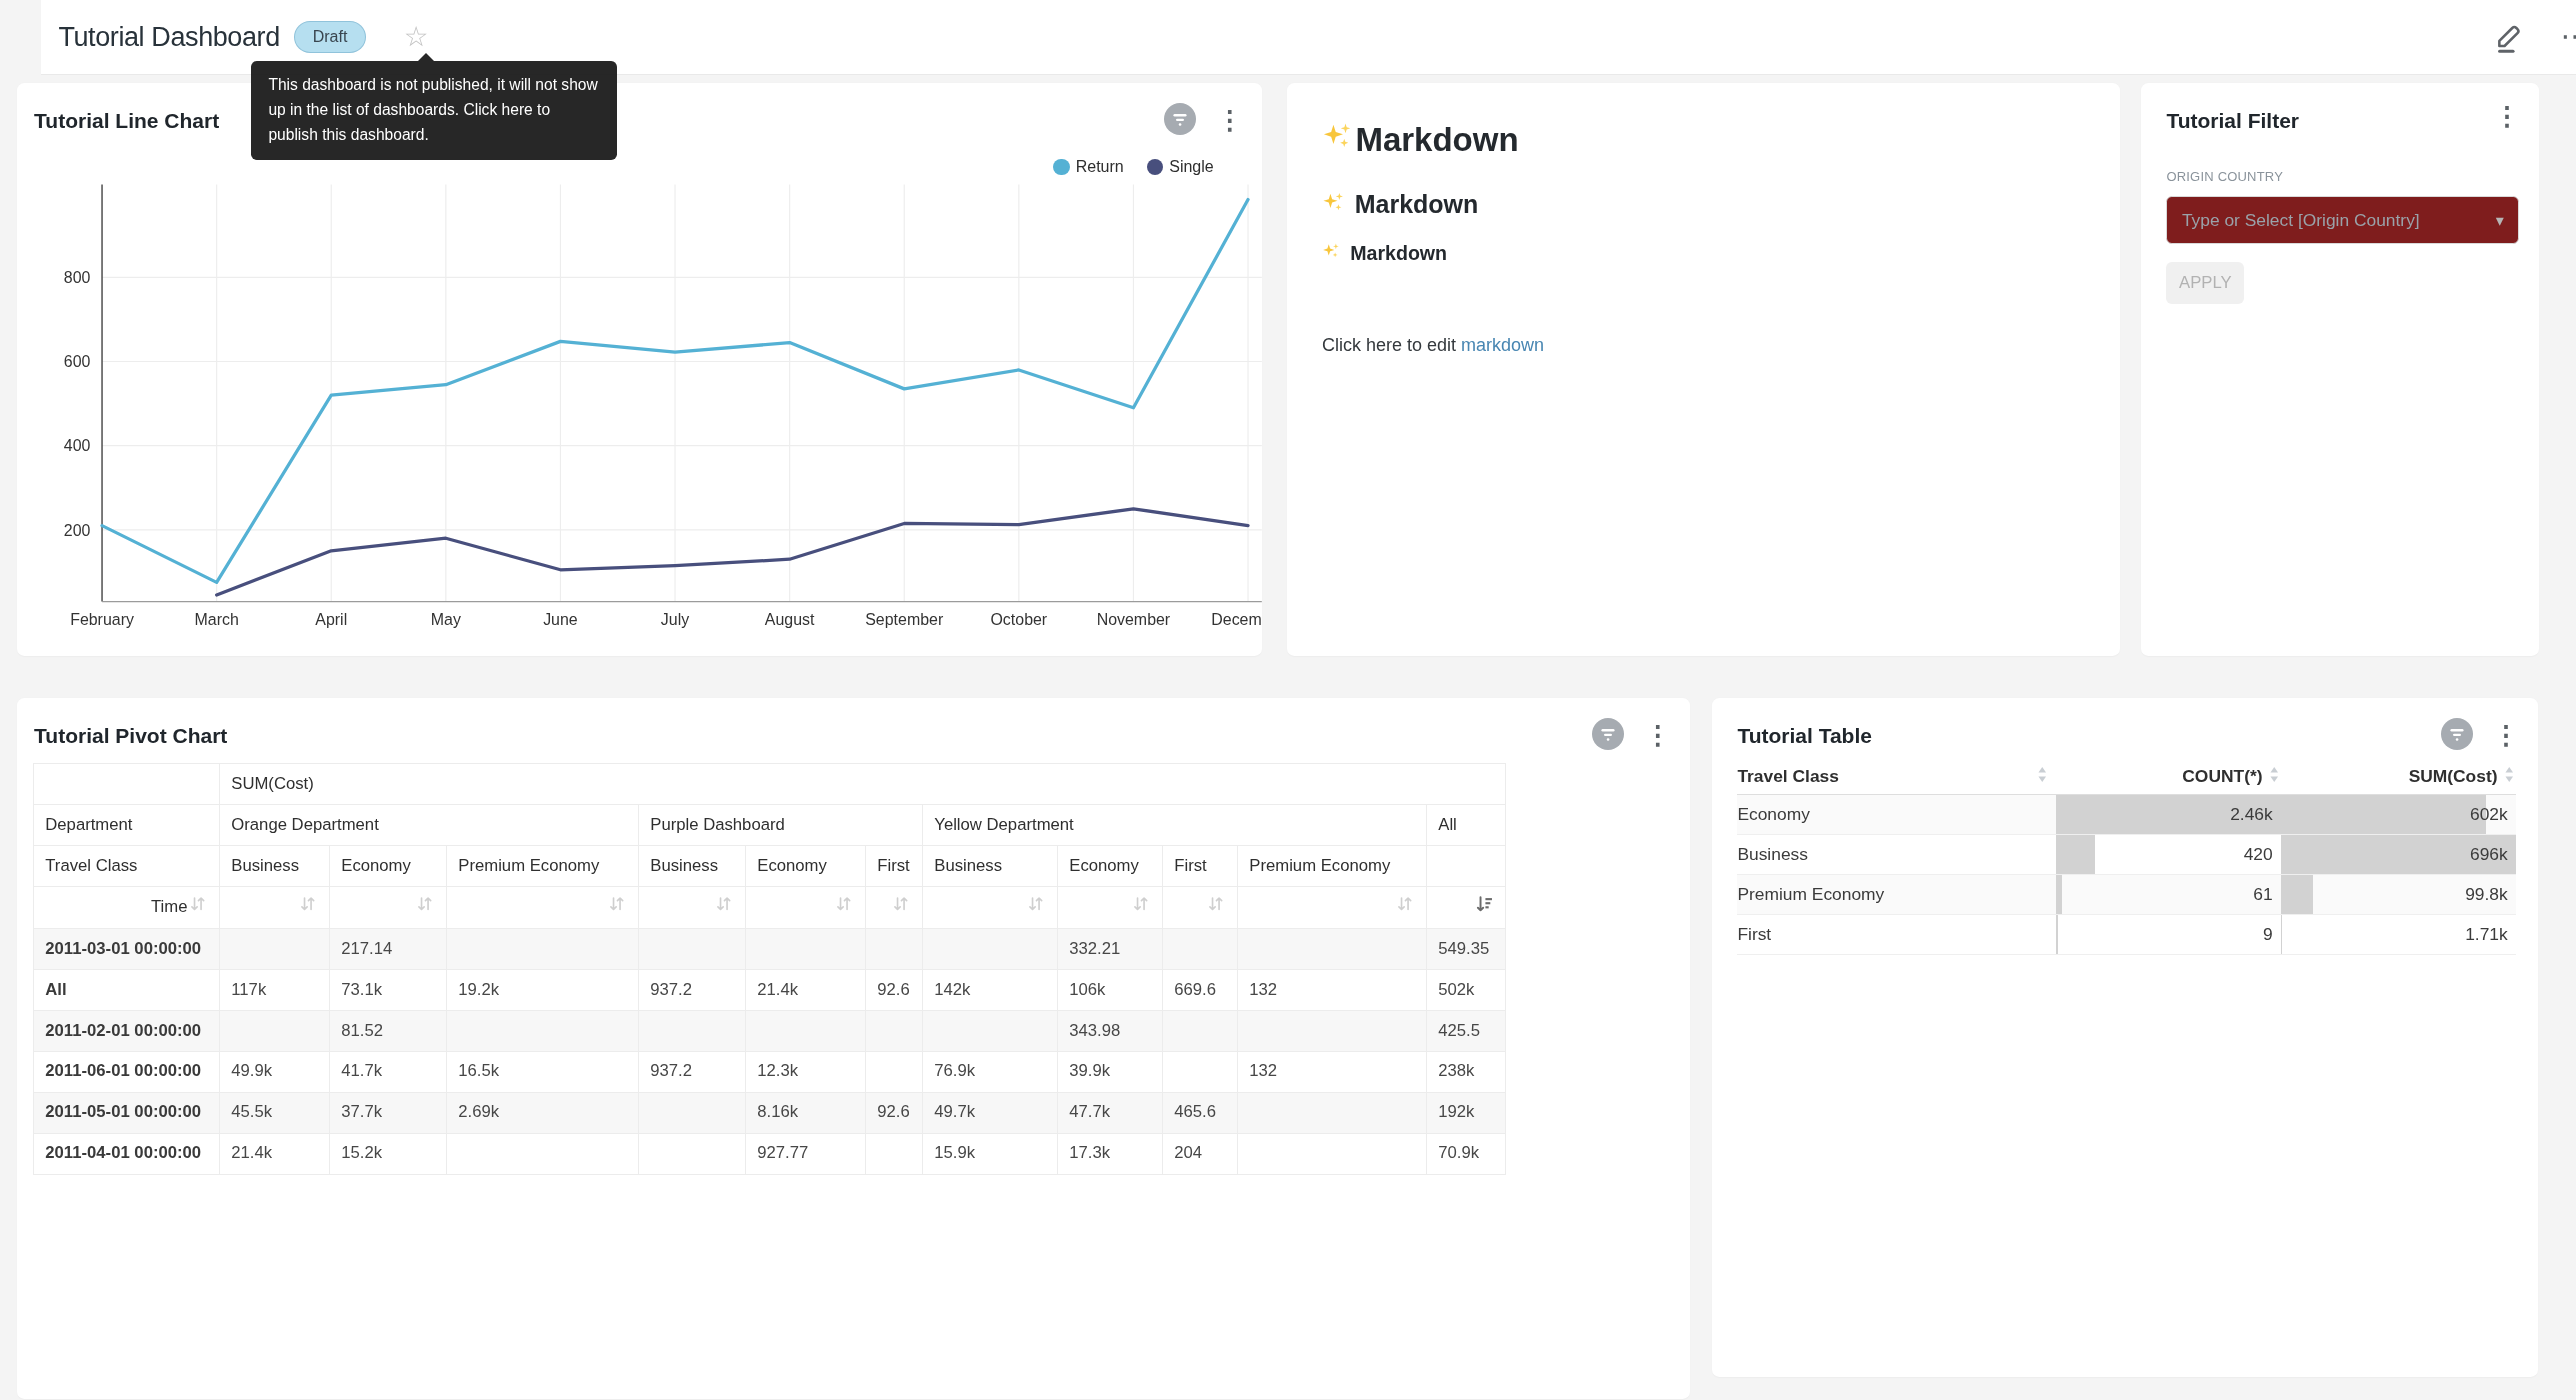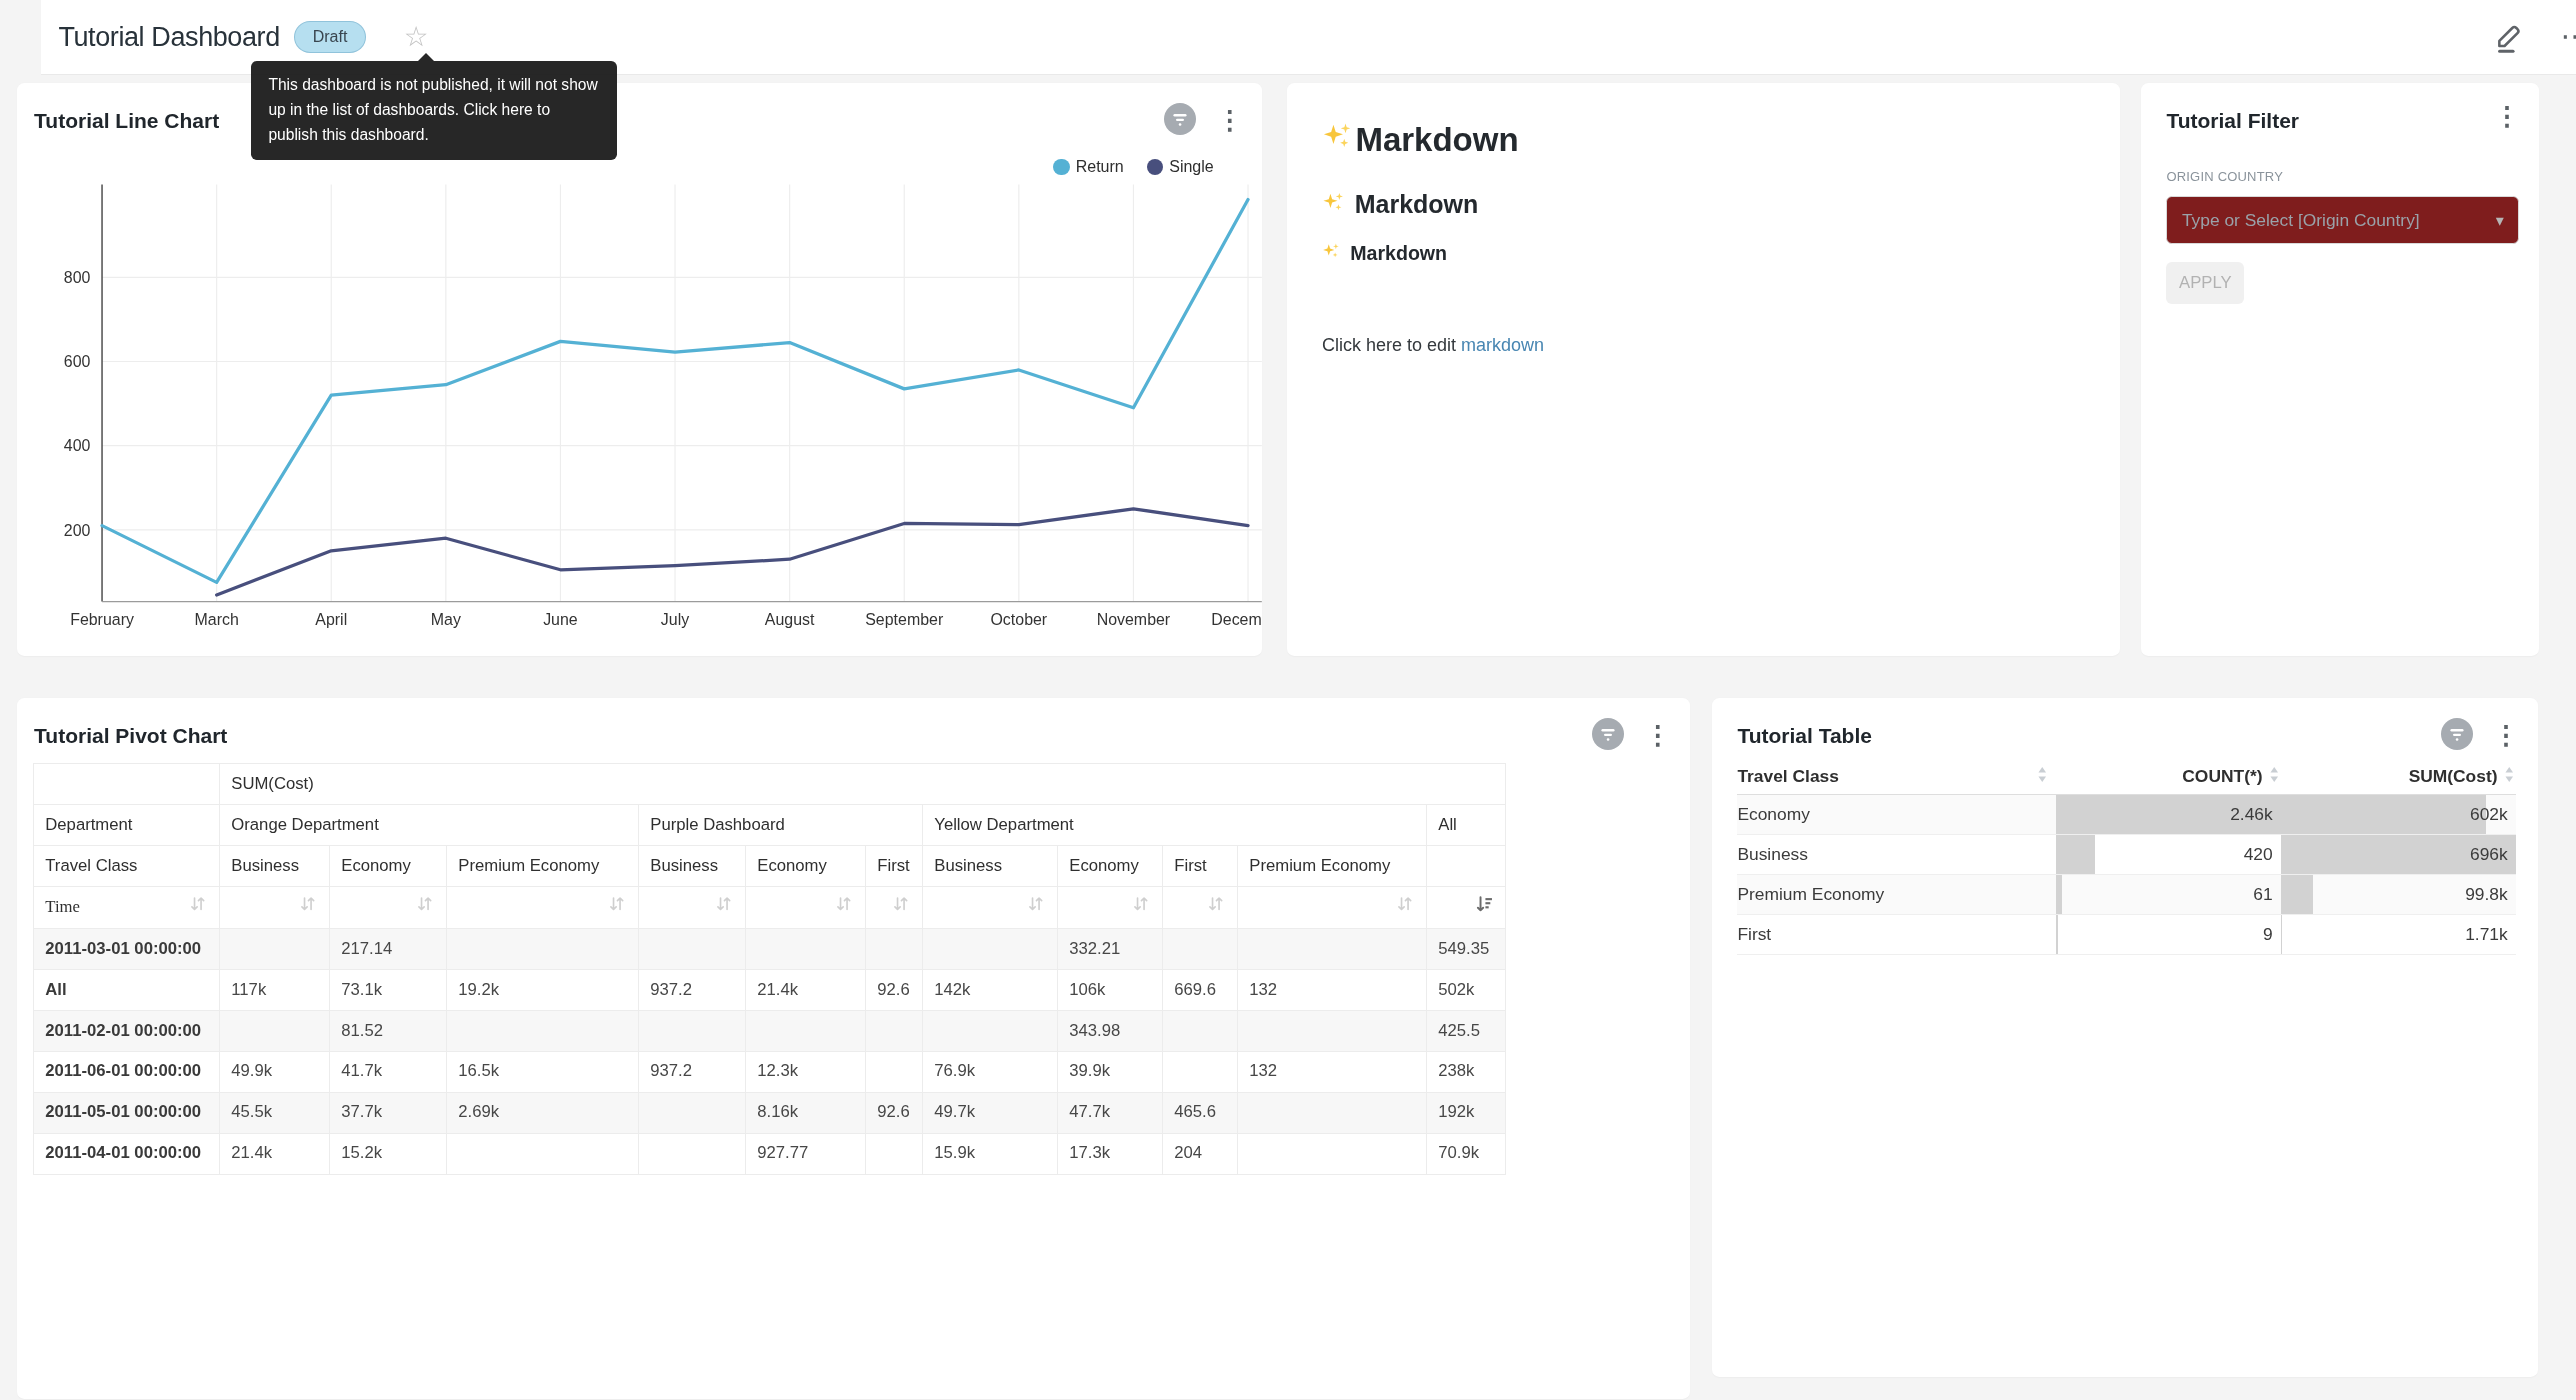--- a/index.html
+++ b/index.html
@@ -64,21 +64,21 @@
   .pivot-wrap { position:absolute; left:16px; top:65px; }
   table.pivot { border-collapse:collapse; table-layout:fixed; font-size:16.7px; }
   table.pivot th, table.pivot td { border:0.7px solid #ececec; text-align:left; padding:8.7px 11.6px;
     vertical-align:top; line-height:1.35; overflow:hidden; white-space:normal; }
   table.pivot thead th { height:41px; vertical-align:middle; font-weight:500; color:#2f2f2f; background:#fff; padding:0 11.6px; }
   table.pivot tbody th { font-weight:700; color:#3a3a3a; }
   table.pivot tbody td { color:#474747; }
   table.pivot tbody tr:nth-child(odd) th, table.pivot tbody tr:nth-child(odd) td { background:#f7f7f7; }
   table.pivot tbody tr:nth-child(even) th, table.pivot tbody tr:nth-child(even) td { background:#fff; }
   .sort-cell { display:flex; align-items:center; justify-content:flex-end; height:41px; }
-  .sort-cell.between { justify-content:space-between;font-family:Liberation Serif, serif; }
+  .sort-cell.between { justify-content:flex-end; }
 
   
   .tt-wrap { position:absolute; left:25.4px; top:61px; width:779px; }
   .tt-header { display:flex; height:36px; align-items:center; border-bottom:1.5px solid #dedede;
     font-size:17.4px; font-weight:700; color:#2f2f2f; }
   .tt-h-label { width:319px; display:flex; align-items:center; justify-content:space-between; padding-right:7.3px; }
   .tt-h-count { width:225px; display:flex; align-items:center; justify-content:flex-end; gap:4.4px; }
   .tt-h-sum   { width:235px; display:flex; align-items:center; justify-content:flex-end; gap:4.4px; }
   .tt-row { display:flex; height:40px; border-bottom:0.7px solid #efefef; font-size:17.4px; color:#3b3b3b; }
   .tt-row:nth-child(odd) { background:#fafafa; }

